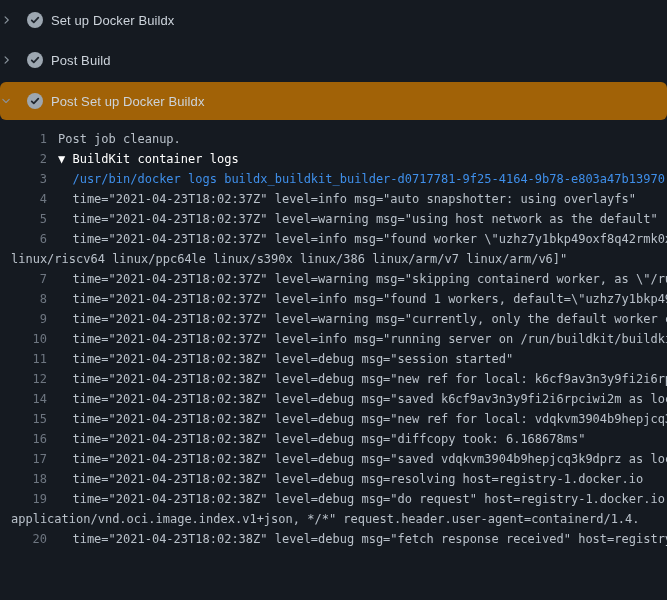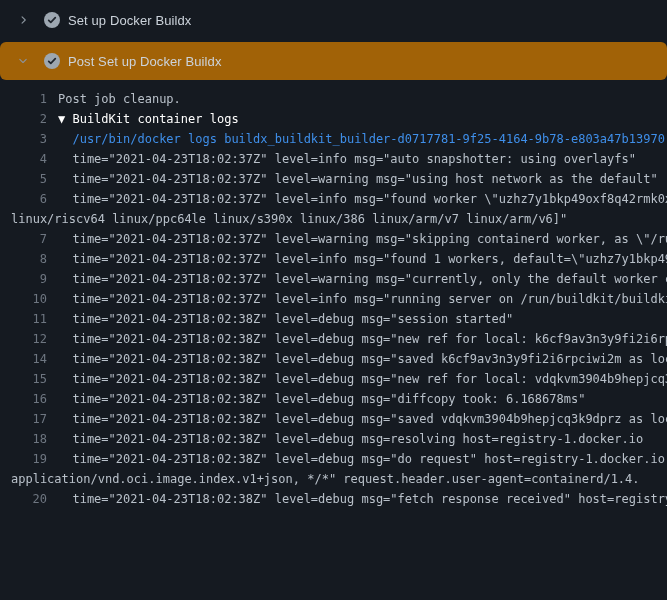--- a/index.html
+++ b/index.html
@@ -11,21 +11,21 @@
     background: #151a21;
     font-family: "Liberation Sans", sans-serif;
   }
   #app { width: 667px; height: 600px; overflow: hidden; position: relative; }
 
   
   .step-row {
     height: 40px;
     display: flex;
     align-items: center;
-    padding-left: 17px;
+    padding-left: 0;
     box-sizing: border-box;
     cursor: pointer;
   }
   .step-row.expanded {
     background: #a16207;
     border-radius: 6px;
     height: 38px;
     margin-top: 2px;
   }
   .step-chevron {
@@ -83,34 +83,49 @@
     <span class="step-check">
       <svg width="16" height="16" viewBox="0 0 16 16">
         <circle cx="8" cy="8" r="8" fill="#9da7b1"></circle>
         <path d="M4.7 8.3l2.1 2.1 4.5-4.7" stroke="#1f252d" stroke-width="1.7" fill="none" stroke-linecap="round" stroke-linejoin="round"></path>
       </svg>
     </span>
     <span class="step-title">Set up Docker Buildx</span>
   </div>
 
 
-
-  <div class="step-row expanded">
+  <div class="step-row">
     <span class="step-chevron">
-
-      <svg class="chev-down" width="12" height="12" viewBox="0 0 16 16" fill="currentColor">
-        <path d="M12.78 5.22a.75.75 0 0 1 0 1.06l-4.25 4.25a.75.75 0 0 1-1.06 0L3.22 6.28a.75.75 0 0 1 1.06-1.06L8 8.94l3.72-3.72a.75.75 0 0 1 1.06 0Z"></path>
-      </svg>
+      <svg class="chev-right" width="12" height="12" viewBox="0 0 16 16" fill="currentColor">
+        <path d="M6.22 3.22a.75.75 0 0 1 1.06 0l4.25 4.25a.75.75 0 0 1 0 1.06l-4.25 4.25a.75.75 0 0 1-1.06-1.06L9.94 8 6.22 4.28a.75.75 0 0 1 0-1.06Z"></path>
+      </svg>
+
     </span>
     <span class="step-check">
       <svg width="16" height="16" viewBox="0 0 16 16">
         <circle cx="8" cy="8" r="8" fill="#9da7b1"></circle>
         <path d="M4.7 8.3l2.1 2.1 4.5-4.7" stroke="#1f252d" stroke-width="1.7" fill="none" stroke-linecap="round" stroke-linejoin="round"></path>
       </svg>
     </span>
+    <span class="step-title">Post Build</span>
+  </div>
+
+  <div class="step-row expanded">
+    <span class="step-chevron">
+
+      <svg class="chev-down" width="12" height="12" viewBox="0 0 16 16" fill="currentColor">
+        <path d="M12.78 5.22a.75.75 0 0 1 0 1.06l-4.25 4.25a.75.75 0 0 1-1.06 0L3.22 6.28a.75.75 0 0 1 1.06-1.06L8 8.94l3.72-3.72a.75.75 0 0 1 1.06 0Z"></path>
+      </svg>
+    </span>
+    <span class="step-check">
+      <svg width="16" height="16" viewBox="0 0 16 16">
+        <circle cx="8" cy="8" r="8" fill="#9da7b1"></circle>
+        <path d="M4.7 8.3l2.1 2.1 4.5-4.7" stroke="#1f252d" stroke-width="1.7" fill="none" stroke-linecap="round" stroke-linejoin="round"></path>
+      </svg>
+    </span>
     <span class="step-title">Post Set up Docker Buildx</span>
   </div>
 </div>
   <div id="log" class="log-area">
   <div class="log-row normal">
     <span class="log-num">1</span>
     <span class="log-txt">Post job cleanup.</span>
   </div>
 
   <div class="log-row group">

